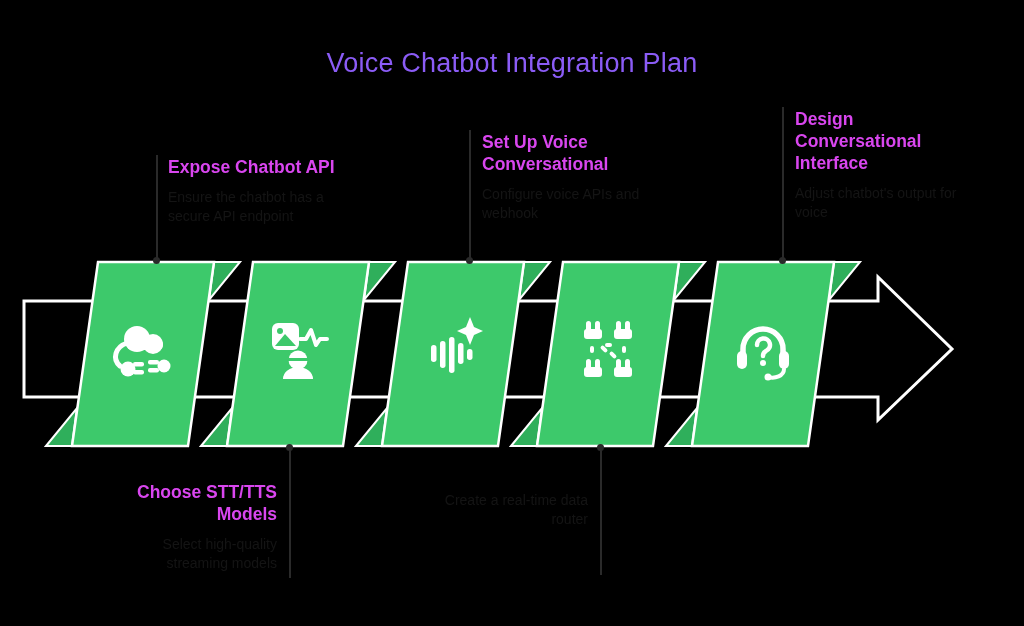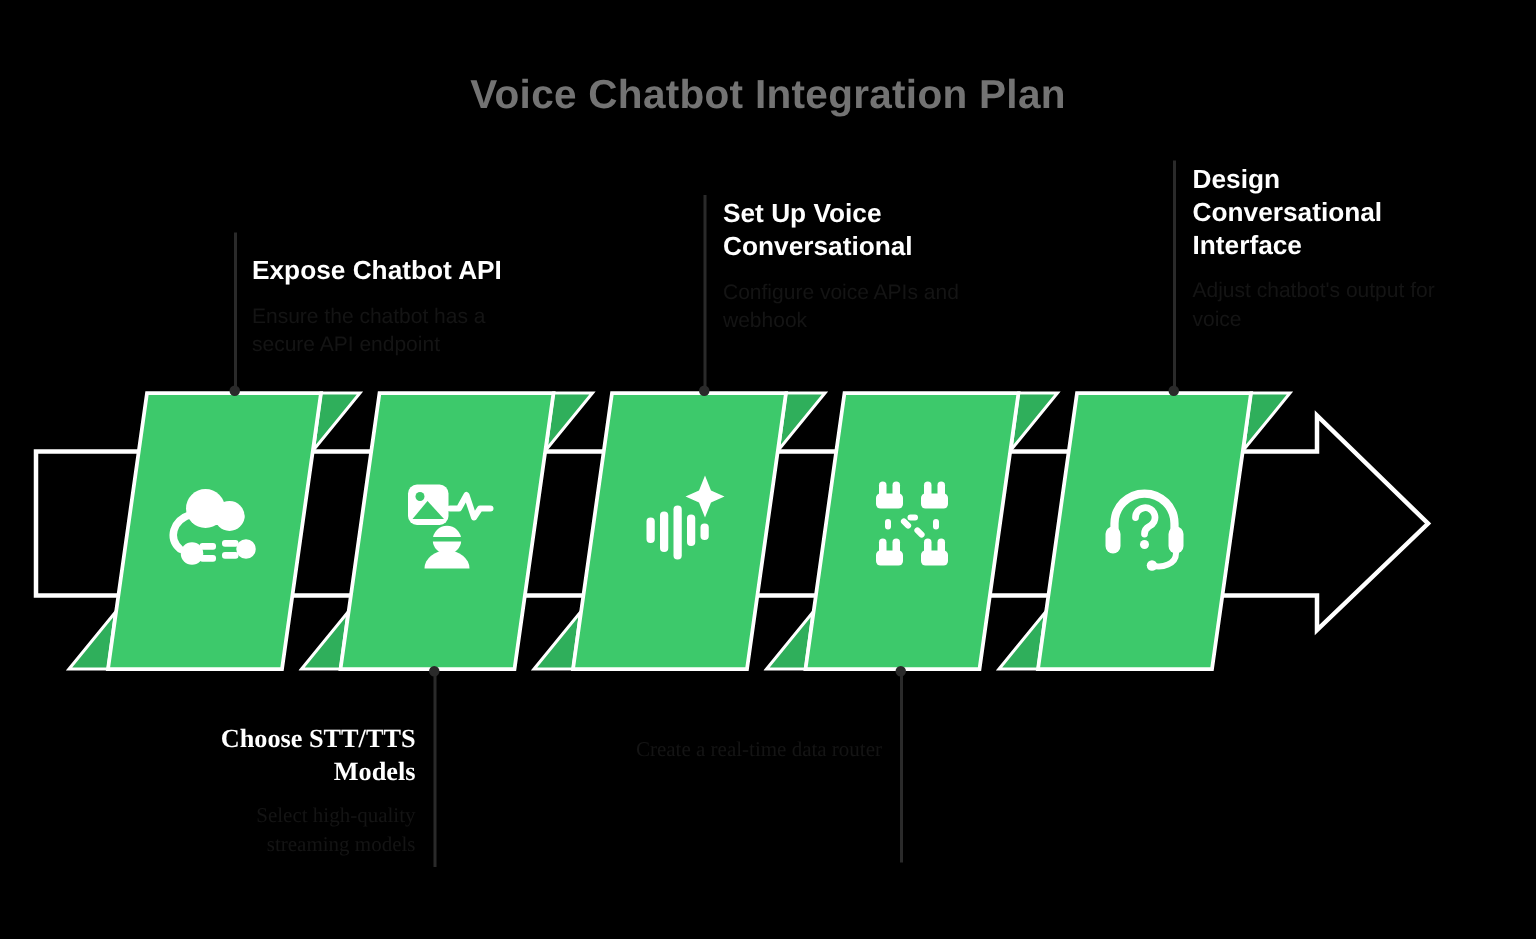--- a/index.html
+++ b/index.html
@@ -2,38 +2,38 @@
 <html><head>
 <meta charset="utf-8">
 <style>
   html,body{margin:0;padding:0;background:#000;}
   #stage{
     position:relative;width:1024px;height:626px;overflow:hidden;
     background:#000;font-family:"Liberation Sans",sans-serif;
   }
   .title{
     position:absolute;top:48px;left:0;width:1024px;text-align:center;
-    font-size:27px;font-weight:bold;letter-spacing:.2px;color:#737373;
+    font-size:27px;font-weight:normal;letter-spacing:.2px;color:#8b5cf6;
   }
   .arrow-svg{position:absolute;left:0;top:0;}
   .segment{position:absolute;top:259px;width:200px;height:190px;}
   .segment .icon{
     position:absolute;left:63px;top:54px;width:72px;height:72px;
   }
   .connector{position:absolute;width:2px;background:#2a2a2a;}
   .connector-dot{position:absolute;width:7px;height:7px;border-radius:50%;background:#2a2a2a;}
   .label{position:absolute;}
   .label .heading{
-    font-size:17.5px;font-weight:bold;line-height:1.25;color:#ffffff;
+    font-size:17.5px;font-weight:bold;line-height:1.25;color:#d946ef;
   }
   .label .desc{
     font-size:14px;font-weight:500;line-height:1.38;color:#141414;margin-top:9px;
   }
   .label.bottom{text-align:right;}
-  .label.bottom .heading,.label.bottom .desc{margin-left:auto;font-family:Liberation Serif, serif;}
+  .label.bottom .heading,.label.bottom .desc{margin-left:auto;}
 </style>
 </head>
 <body>
 
 <div id="stage">
 
   <div class="title">Voice Chatbot Integration Plan</div>
 
   <svg class="arrow-svg" width="1024" height="626" viewBox="0 0 1024 626">
     <polygon points="24,301 878,301 878,277 952,349 878,420 878,397 24,397" fill="#000000" stroke="#FFFFFF" stroke-width="3"></polygon>
@@ -146,21 +146,21 @@
 
   <div class="connector" style="left:469px;top:130px;height:131px"></div>
   <div class="connector-dot" style="left:466px;top:257px"></div>
 
   <div class="connector" style="left:600px;top:448px;height:127px"></div>
   <div class="connector-dot" style="left:597px;top:444px"></div>
 
   <div class="connector" style="left:782px;top:107px;height:154px"></div>
   <div class="connector-dot" style="left:779px;top:257px"></div>
 
-  <div class="label top" style="left:168px;top:170px;width:210px">
+  <div class="label top" style="left:168px;top:157px;width:210px">
     <div class="heading">Expose Chatbot API</div>
     <div class="desc" style="max-width:176px">Ensure the chatbot has a secure API endpoint</div>
   </div>
 
   <div class="label top" style="left:482px;top:132px;width:200px">
     <div class="heading" style="max-width:125px">Set Up Voice Conversational</div>
     <div class="desc" style="max-width:178px">Configure voice APIs and webhook</div>
   </div>
 
   <div class="label top" style="left:795px;top:109px;width:210px">

